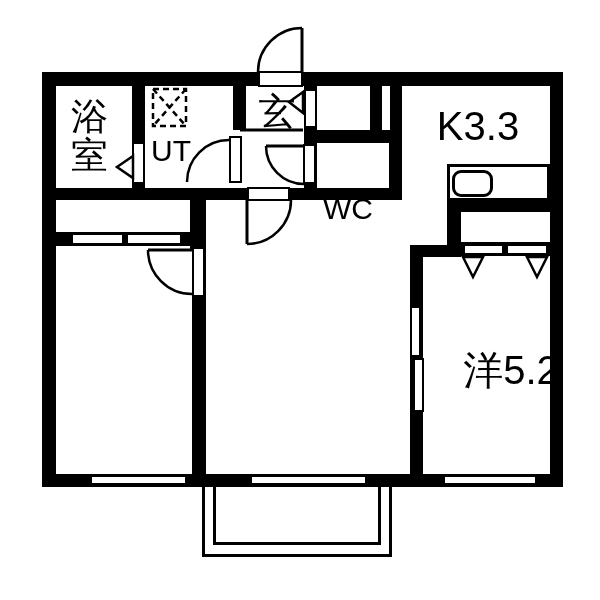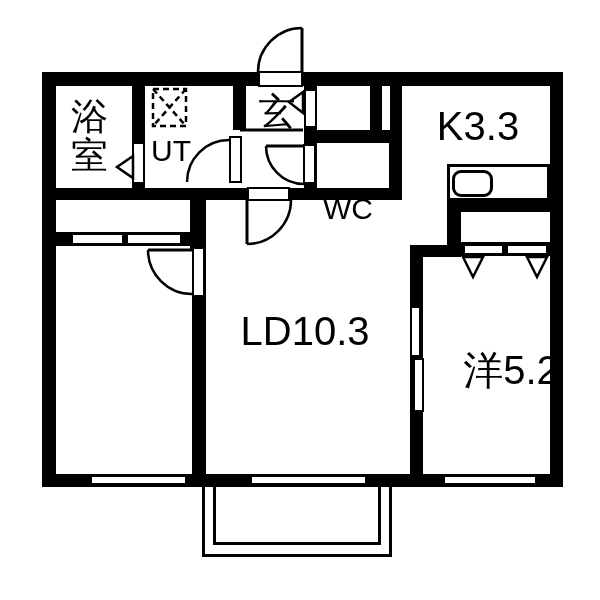--- a/index.html
+++ b/index.html
@@ -98,16 +98,15 @@
     <line x1="186" y1="89" x2="153" y2="126" stroke-width="2.5" stroke-dasharray="6 4"></line>
 
     <line x1="240" y1="130" x2="303" y2="130" stroke-width="3"></line>
   </svg>
 
   <div class="label v" style="left:71px;top:98px;width:40px;font-size:37px;">浴室</div>
   <div class="label" style="left:171px;top:151px;font-size:30px;">UT</div>
   <div class="label" style="left:277px;top:111px;font-size:37px;">玄</div>
   <div class="label" style="left:348px;top:165px;font-size:30px;margin-top:44px;">WC</div>
   <div class="label" style="left:478px;top:126px;font-size:40px;">K3.3</div>
-  <div class="label" style="left:305px;top:331px;font-size:40px;">LD10.3</div>
   <div class="label" style="left:511px;top:370px;font-size:40px;">洋5.2</div>
 
 </div>
 
 </body></html>

